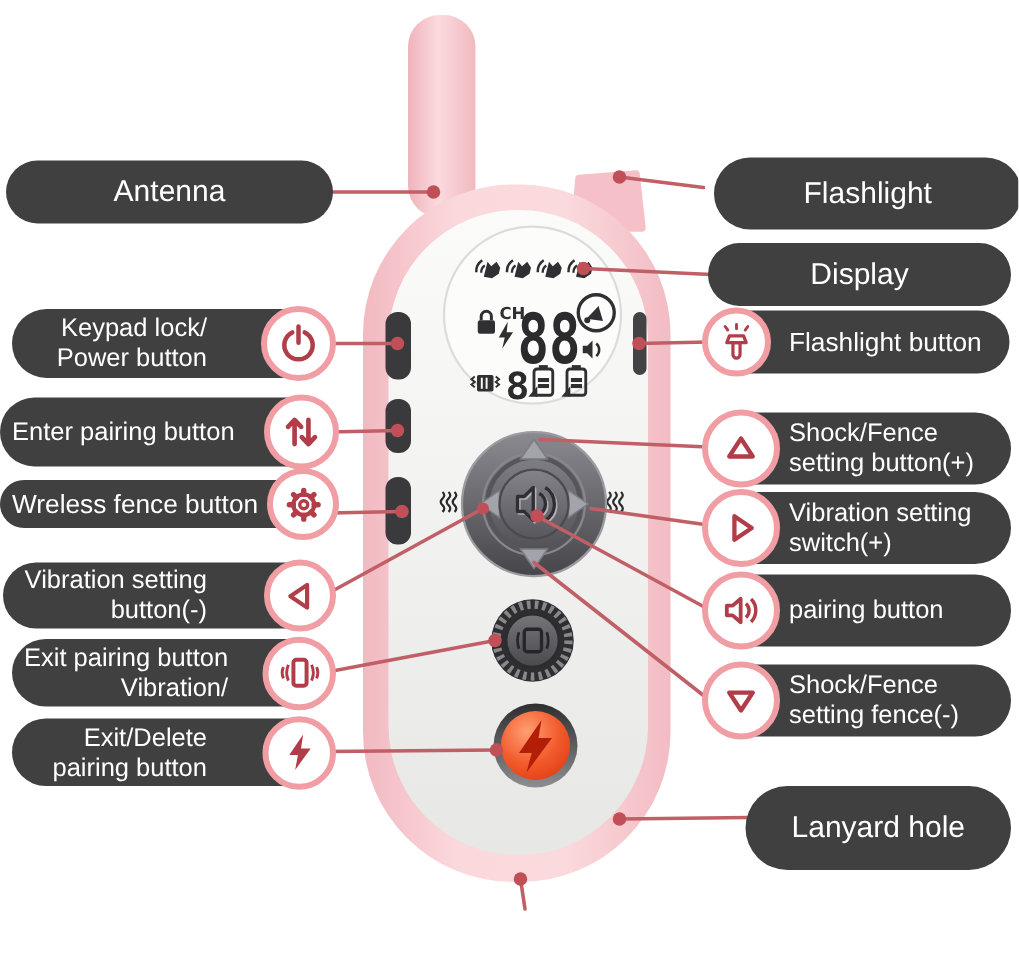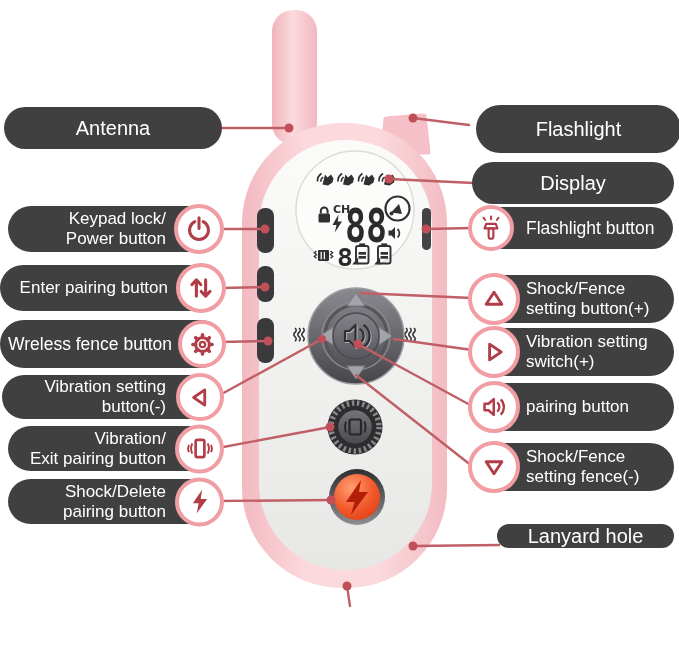--- a/index.html
+++ b/index.html
@@ -6,21 +6,21 @@
   .stage{position:relative;width:679px;height:652px;background:#ffffff;overflow:hidden;
          font-family:"Liberation Sans",sans-serif;}
   .overlay{position:absolute;left:0;top:0;z-index:1;}
   .pill{position:absolute;background:#404040;border-radius:999px;color:#fff;
         display:flex;align-items:center;z-index:2;}
   .pill .txt{flex:1;display:flex;flex-direction:column;justify-content:center;}
   .pill .txt span{display:block;white-space:nowrap;}
   .two .txt{font-size:17px;line-height:20px;}
   .sb .txt{font-size:17.5px;}
   .plain .txt{font-size:20px;text-align:center;padding:0 6px;}
-  .t-right .txt{text-align:right;padding-right:56px;padding-left:8px;}
+  .t-right .txt{text-align:right;padding-right:84px;padding-left:8px;}
   .t-left .txt{text-align:left;padding-left:56px;padding-right:6px;}
   .badge{position:absolute;border-radius:50%;background:#ffffff;border:4px solid #f09da4;
          box-sizing:border-box;display:flex;align-items:center;justify-content:center;z-index:3;}
   .badge svg{display:block;}
   .b-right{right:-2px;top:50%;transform:translateY(-50%);}
   .b-left{left:-2px;top:50%;transform:translateY(-50%);}
 </style>
 </head>
 <body>
 
@@ -236,21 +236,21 @@
   <span class="badge b-right" style="width:50px;height:50px">
     <svg width="30" height="30" viewBox="0 0 26 26">
       <g stroke="#b03d48" stroke-width="2.7" fill="none" stroke-linecap="round" stroke-linejoin="round">
         <path d="M9,20 V6.5 M5.2,10 L9,6 L12.8,10"></path>
         <path d="M17,6 V19.5 M13.2,16 L17,20 L20.8,16"></path>
       </g>
     </svg>
   </span>
 </div>
 
-<div class="pill sb t-right" style="left:0px;top:320px;width:224px;height:48px">
+<div class="pill sb t-right" style="left:0px;top:320px;width:224px;height:32px">
   <div class="txt">
         <span>Wreless fence button</span>
       </div>
   <span class="badge b-right" style="width:48px;height:48px">
     <svg width="29" height="29" viewBox="0 0 26 26">
       <g stroke="#b03d48" fill="none" stroke-linecap="round">
         <circle cx="13" cy="13" r="6.2" stroke-width="2.6"></circle>
         <circle cx="13" cy="13" r="2.4" stroke-width="2"></circle>
         <g stroke-width="3.2">
           <line x1="19.2" y1="13" x2="21.6" y2="13"></line>
@@ -274,39 +274,39 @@
   </div>
   <span class="badge b-right" style="width:48px;height:48px">
     <svg width="29" height="29" viewBox="0 0 26 26">
       <polygon points="16.8,6.2 6.8,13 16.8,19.8" fill="none" stroke="#b03d48" stroke-width="2.5" stroke-linejoin="round"></polygon>
     </svg>
   </span>
 </div>
 
 <div class="pill two t-right" style="left:8px;top:426px;width:214px;height:45px">
   <div class="txt">
+    <span>Exit pairing button</span>
     <span>Vibration/</span>
-    <span>Exit pairing button</span>
   </div>
   <span class="badge b-right" style="width:49px;height:49px">
     <svg width="30" height="30" viewBox="0 0 26 26">
       <g stroke="#b03d48" fill="none">
         <rect x="9.2" y="5.5" width="7.6" height="15" rx="1.6" stroke-width="2.3"></rect>
         <path d="M6.3,8.5 q-2,4.5 0,9" stroke-width="1.7"></path>
         <path d="M3.4,9.8 q-1.4,3.2 0,6.4" stroke-width="1.7"></path>
         <path d="M19.7,8.5 q2,4.5 0,9" stroke-width="1.7"></path>
         <path d="M22.6,9.8 q1.4,3.2 0,6.4" stroke-width="1.7"></path>
       </g>
     </svg>
   </span>
 </div>
 
 <div class="pill two t-right" style="left:8px;top:479px;width:214px;height:45px">
   <div class="txt">
-    <span>Shock/Delete</span>
+    <span>Exit/Delete</span>
     <span>pairing button</span>
   </div>
   <span class="badge b-right" style="width:49px;height:49px">
     <svg width="30" height="30" viewBox="0 0 26 26">
       <polygon points="14.8,2.8 6.8,14.6 11.8,14.6 10.2,23.2 19.2,10.8 13.6,10.8" fill="#b03d48"></polygon>
     </svg>
   </span>
 </div>
 
 <div class="pill plain" style="left:476px;top:105px;width:205px;height:48px">
@@ -380,20 +380,20 @@
     <span>Shock/Fence</span>
     <span>setting fence(-)</span>
   </div>
   <span class="badge b-left" style="width:52px;height:52px">
     <svg width="30" height="30" viewBox="0 0 26 26">
       <polygon points="6.2,8.4 19.8,8.4 13,18.8" fill="none" stroke="#b03d48" stroke-width="2.5" stroke-linejoin="round"></polygon>
     </svg>
   </span>
 </div>
 
-<div class="pill plain" style="left:497px;top:524px;width:177px;height:24px">
+<div class="pill plain" style="left:497px;top:524px;width:177px;height:56px">
   <div class="txt">
         <span>Lanyard hole</span>
       </div>
 </div>
 
 
 </div>
 
 </body></html>

